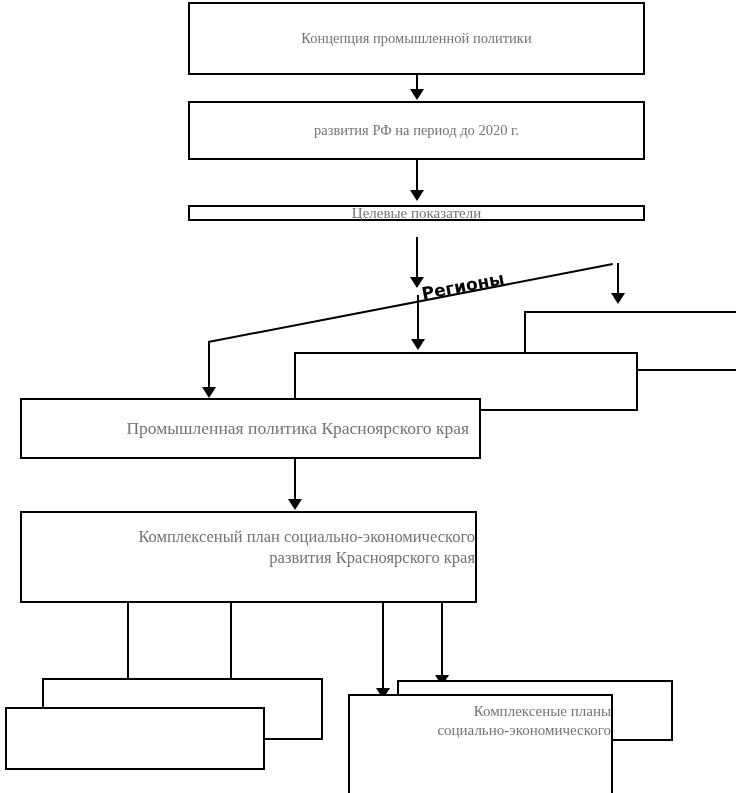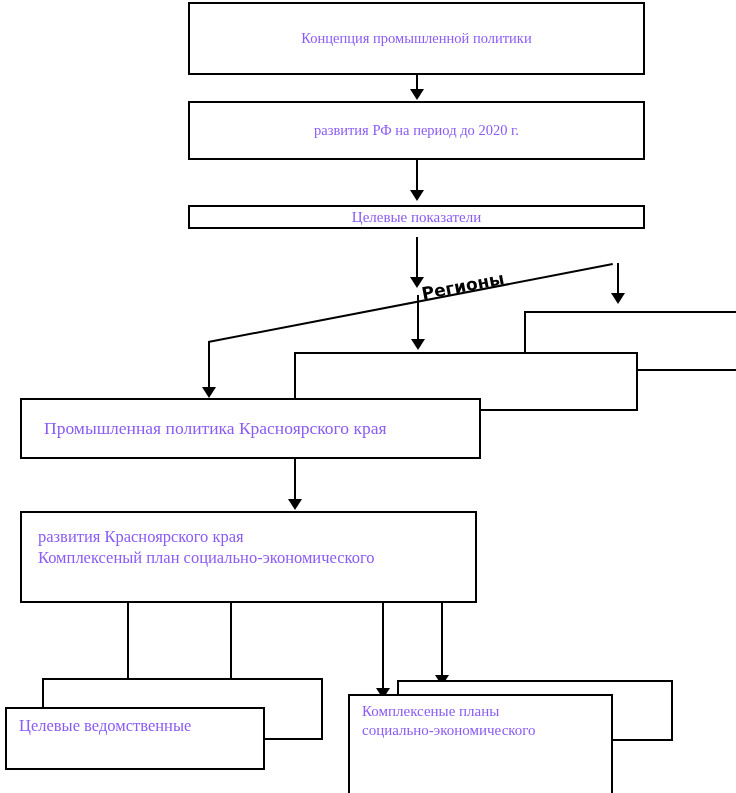--- a/index.html
+++ b/index.html
@@ -19,25 +19,25 @@
   .box {
     position: absolute;
     box-sizing: border-box;
     border: 2px solid #000000;
     background: #ffffff;
     display: flex;
     align-items: center;
     justify-content: center;
     text-align: center;
     line-height: 1.25;
-    color: #8b5cf6;
+    color: #737373;
   }
   .box.left {
     justify-content: flex-start;
-    text-align: left;
+    text-align: right;
   }
   .box.top {
     align-items: flex-start;
   }
   .box-inner {
     padding: 0 10px;
     width: 100%;
   }
   .empty-box {
     position: absolute;
@@ -101,21 +101,21 @@
 
   <div class="box" style="left:188px; top:101px; width:457px; height:59px;">
     <div class="box-inner">
       <div class="t15">развития РФ на период до 2020 г.</div>
     </div>
   </div>
 
   <div class="vline" style="left:416px; top:160px; height:31px;"></div>
   <div class="arrowhead" style="left:410px; top:190px;"></div>
 
-  <div class="box" style="left:188px; top:205px; width:457px; height:24px;">
+  <div class="box" style="left:188px; top:205px; width:457px; height:16px;">
     <div class="box-inner">
       <div class="t16">Целевые показатели</div>
     </div>
   </div>
 
   <div class="vline" style="left:416px; top:237px; height:43px;"></div>
   <div class="arrowhead" style="left:410px; top:277px;"></div>
 
   <div class="slant-line" style="left:208px; top:341px; width:412px; transform: rotate(-10.9deg);"></div>
 
@@ -138,42 +138,41 @@
     <div class="box-inner" style="padding-left:22px;">
       <div class="t18">Промышленная политика Красноярского края</div>
     </div>
   </div>
 
   <div class="vline" style="left:294px; top:459px; height:42px;"></div>
   <div class="arrowhead" style="left:288px; top:499px;"></div>
 
   <div class="box left top" style="left:20px; top:511px; width:457px; height:92px;">
     <div class="box-inner" style="padding:14px 0 0 16px;">
+      <div class="t17">Комплексеный план социально-экономического</div>
       <div class="t17">развития Красноярского края</div>
-      <div class="t17">Комплексеный план социально-экономического</div>
     </div>
   </div>
 
   <div class="vline" style="left:127px; top:603px; height:105px;"></div>
   <div class="hline" style="left:119px; top:706px; width:18px;"></div>
 
   <div class="vline" style="left:230px; top:603px; height:92px;"></div>
   <div class="arrowhead" style="left:224px; top:693px;"></div>
 
   <div class="vline" style="left:382px; top:603px; height:93px;"></div>
   <div class="arrowhead" style="left:376px; top:688px;"></div>
 
   <div class="vline" style="left:441px; top:603px; height:75px;"></div>
   <div class="arrowhead" style="left:435px; top:675px;"></div>
 
   <div class="empty-box" style="left:42px; top:678px; width:281px; height:62px;"></div>
 
   <div class="box left top" style="left:5px; top:707px; width:260px; height:63px;">
     <div class="box-inner" style="padding:7px 0 0 12px;">
-      <div class="t17">Целевые ведомственные</div>
     </div>
   </div>
 
   <div class="empty-box" style="left:397px; top:680px; width:276px; height:61px;"></div>
 
   <div class="box left top" style="left:348px; top:694px; width:265px; height:126px;">
     <div class="box-inner" style="padding:6px 0 0 12px;">
       <div class="t16">Комплексеные планы</div>
       <div class="t16">социально-экономического</div>
     </div>

